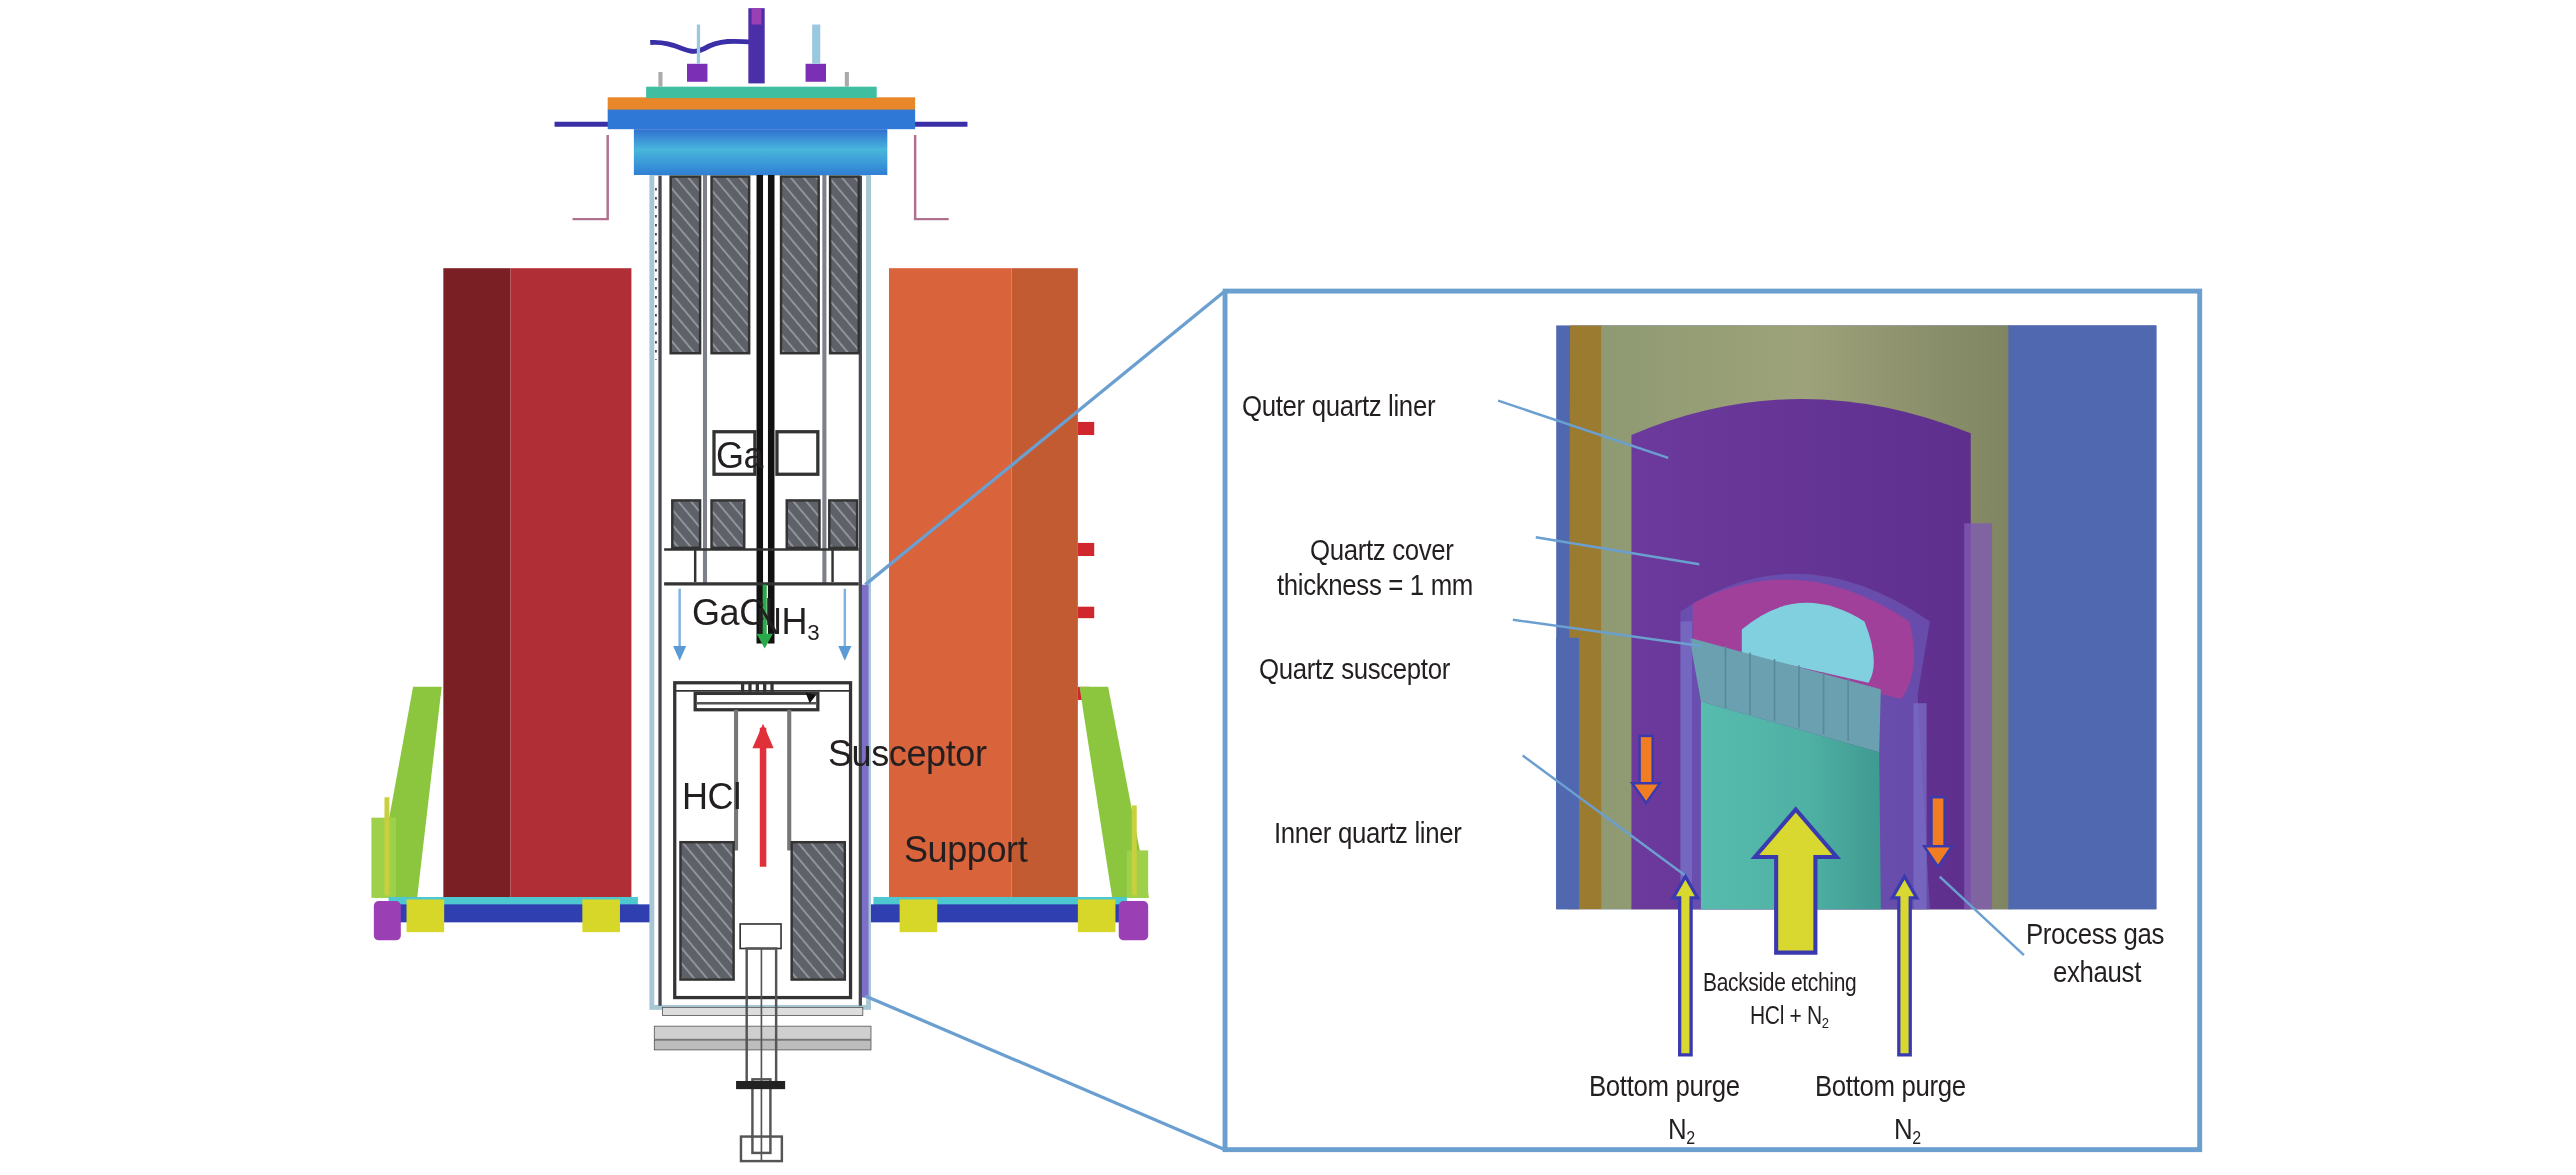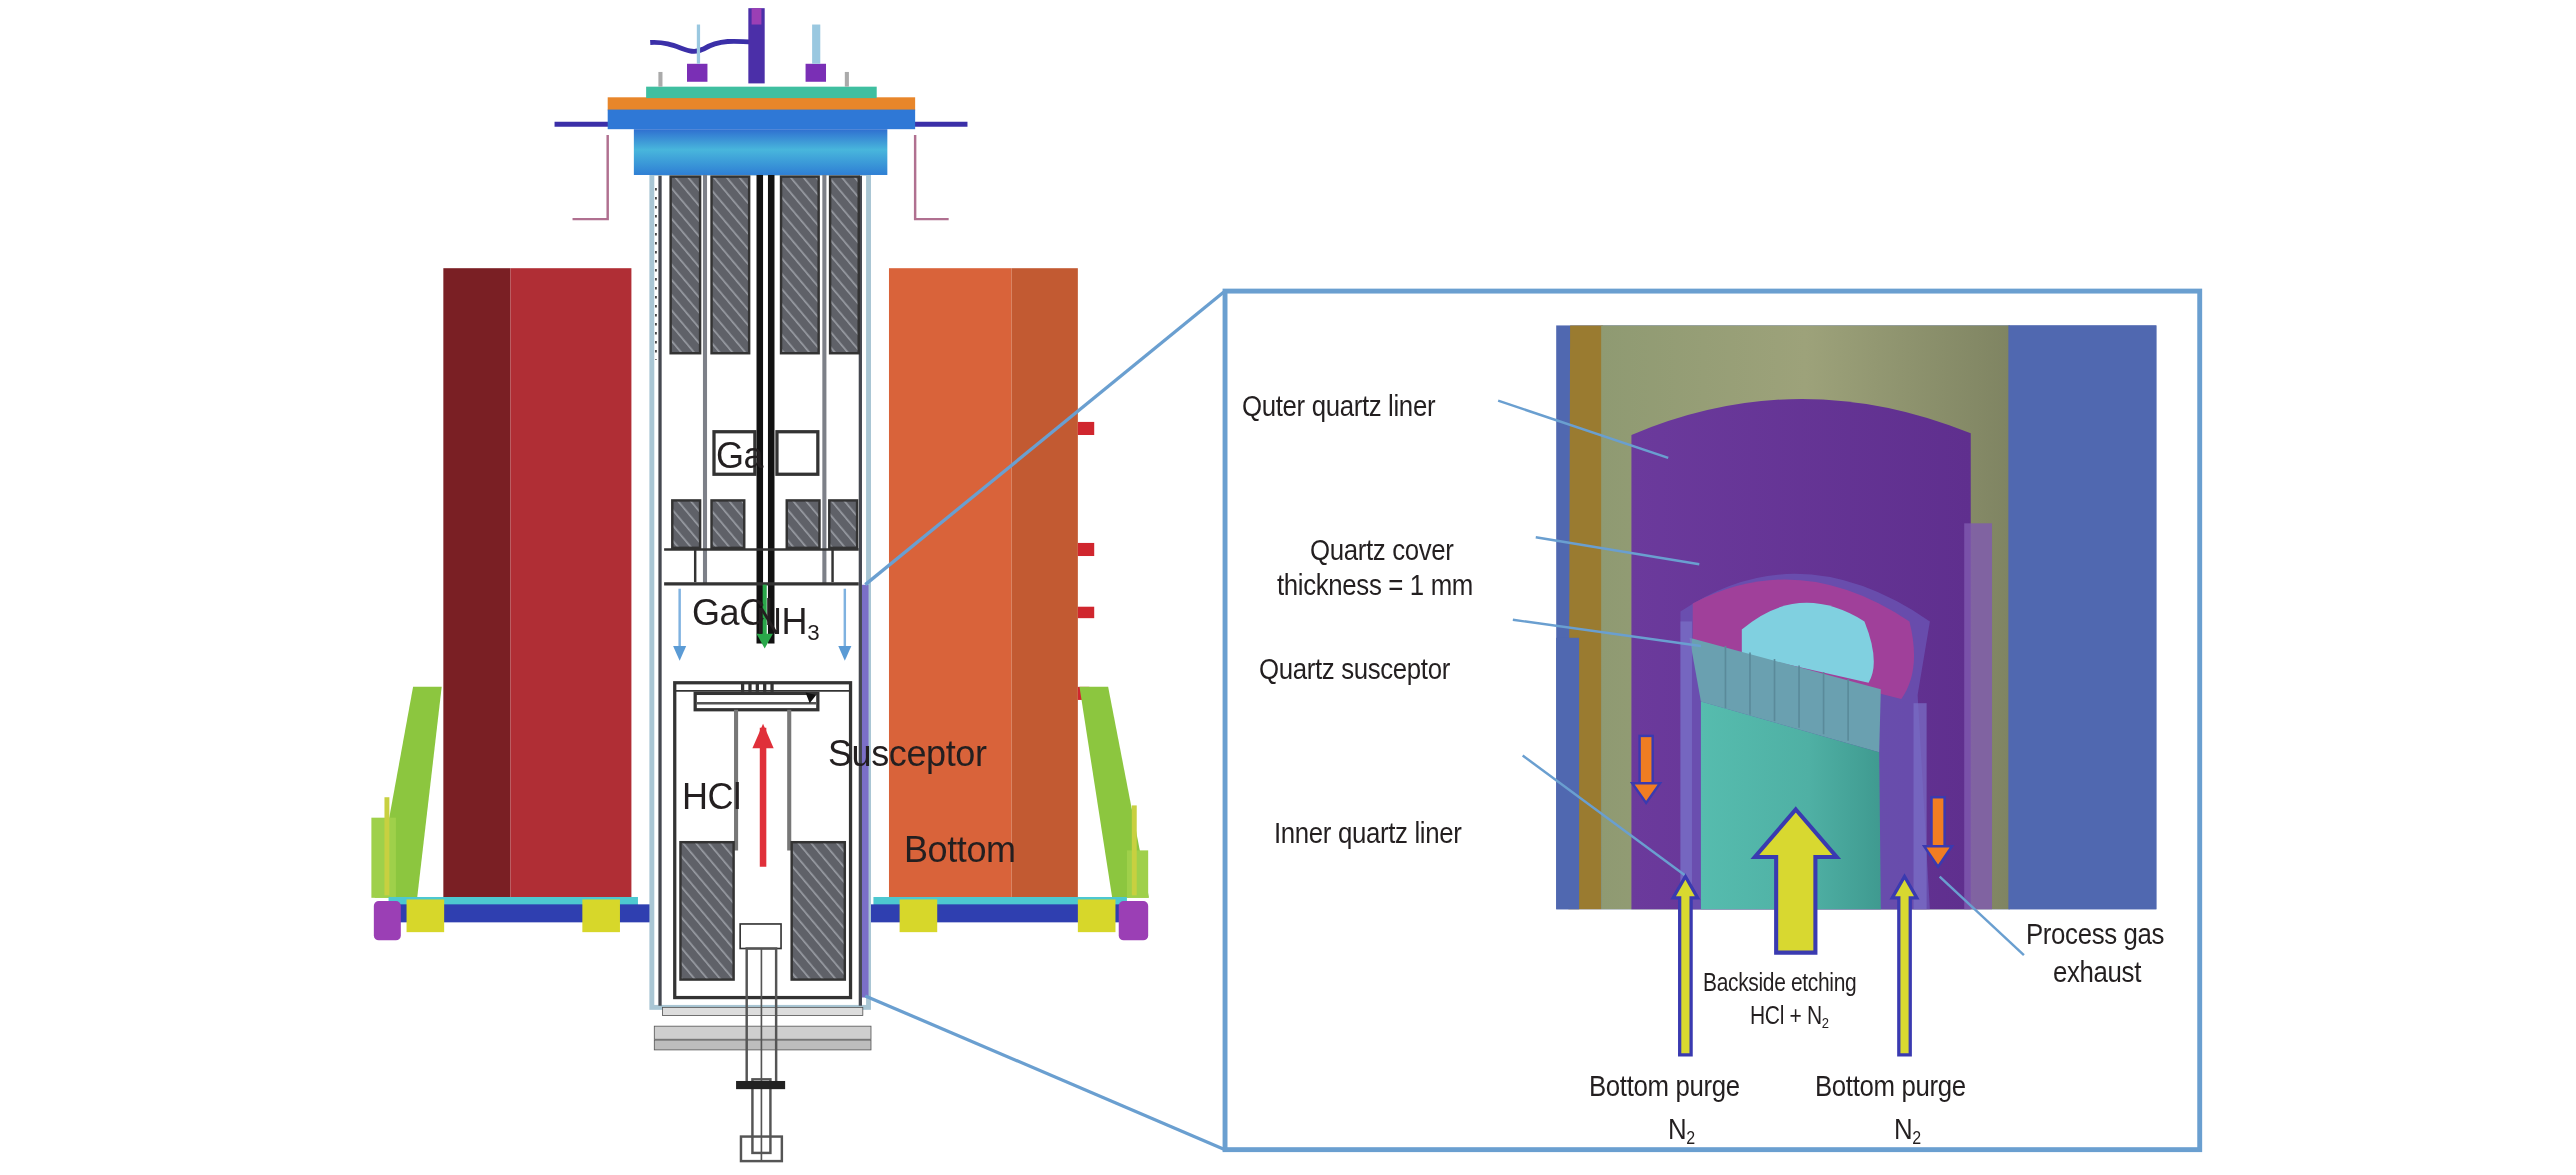--- a/index.html
+++ b/index.html
@@ -248,21 +248,21 @@
     </g>
   </g>
 </svg>
 
 
 <div class="lbl lbl-left" style="left:716px;top:438px;">Ga</div>
 <div class="lbl lbl-left" style="left:692px;top:595px;text-align:right;">GaCl</div>
 <div class="lbl lbl-left" style="left:756px;top:604px;"><span>NH</span><sub>3</sub></div>
 <div class="lbl lbl-left" style="left:828px;top:736px;">Susceptor</div>
 <div class="lbl lbl-left" style="left:682px;top:779px;">HCl</div>
-<div class="lbl lbl-left" style="left:904px;top:832px;">Bottom</div>
+<div class="lbl lbl-left" style="left:904px;top:832px;">Support</div>
 
 
 <div class="lbl lbl-inset" style="left:1242px;top:391px;">Quter quartz liner</div>
 <div class="lbl lbl-inset" style="left:1310px;top:535px;">Quartz cover</div>
 <div class="lbl lbl-inset" style="left:1277px;top:570px;">thickness = 1 mm</div>
 <div class="lbl lbl-inset" style="left:1259px;top:654px;">Quartz susceptor</div>
 <div class="lbl lbl-inset" style="left:1274px;top:818px;">Inner quartz liner</div>
 <div class="lbl lbl-inset" style="left:2026px;top:919px;">Process gas</div>
 <div class="lbl lbl-inset" style="left:2053px;top:957px;">exhaust</div>
 <div class="lbl lbl-small" style="left:1703px;top:970px;">Backside etching</div>

